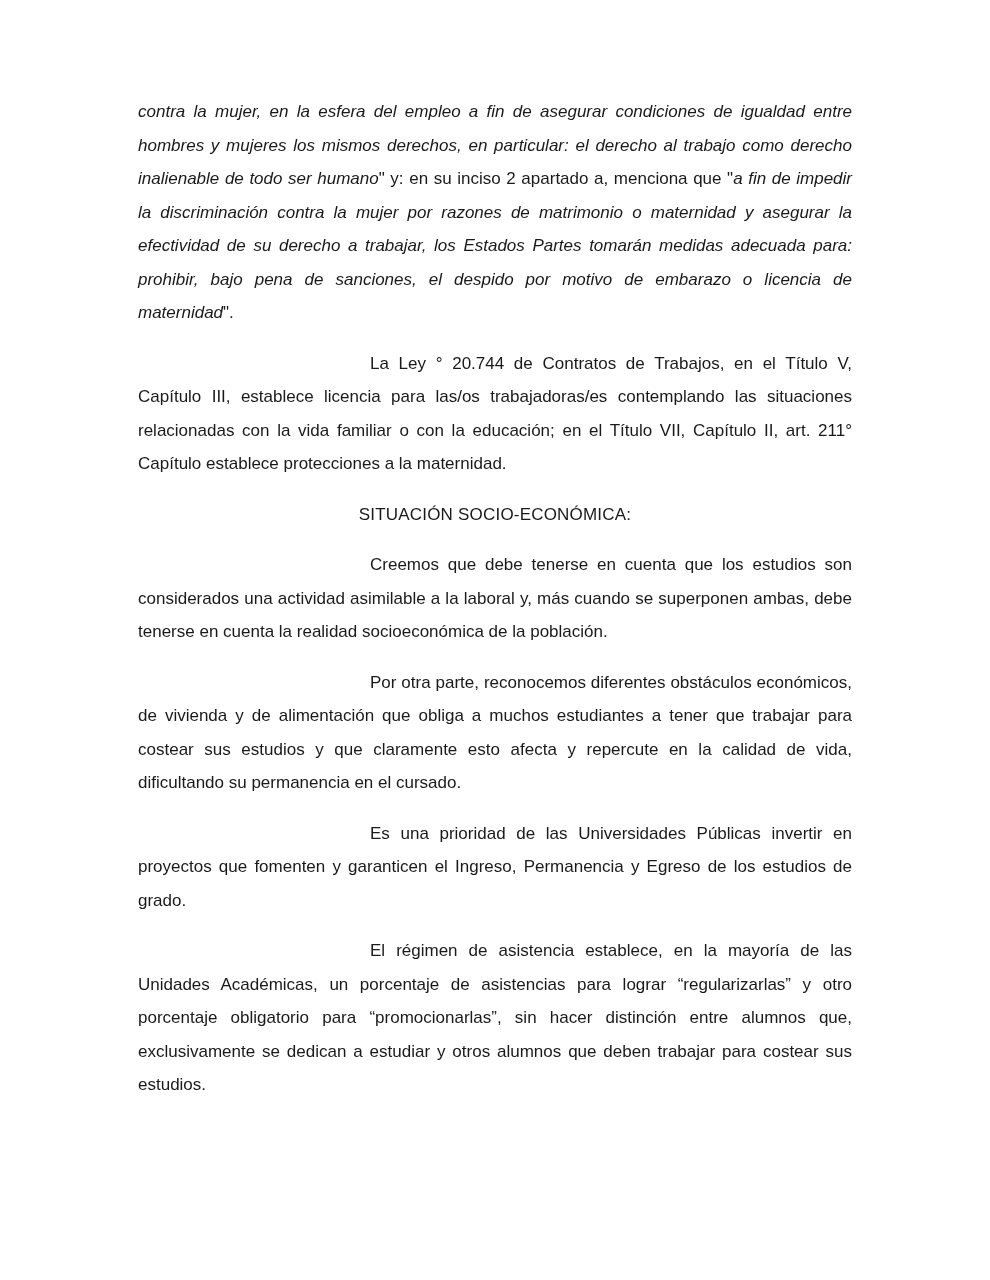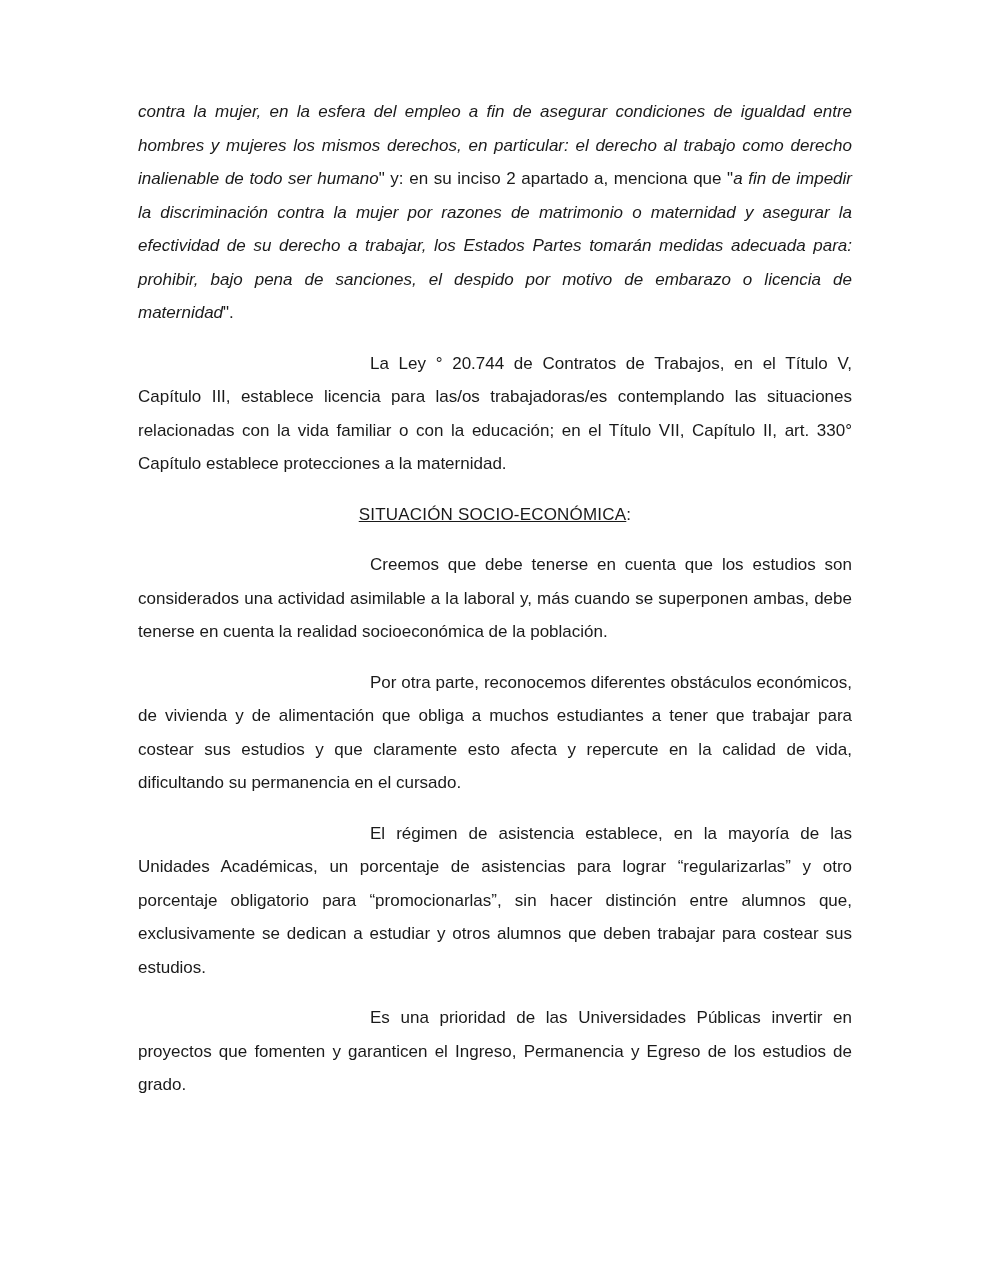--- a/index.html
+++ b/index.html
@@ -31,34 +31,34 @@
 
   h2.heading {
     margin: 0 0 17px 0;
     font-size: 17px;
     font-weight: normal;
     text-align: center;
     line-height: 33.5px;
     letter-spacing: 0.2px;
   }
 
-  .ul { text-decoration: underline; }
+  .ul { }
 </style>
 </head>
 <body>
 
 <div class="sheet">
 
   <p class="para"><span class="it">contra la mujer, en la esfera del empleo a fin de asegurar condiciones de igualdad entre hombres y mujeres los mismos derechos, en particular: el derecho al trabajo como derecho inalienable de todo ser humano</span><span>" y: en su inciso 2 apartado a, menciona que "</span><span class="it">a fin de impedir la discriminación contra la mujer por razones de matrimonio o maternidad y asegurar la efectividad de su derecho a trabajar, los Estados Partes tomarán medidas adecuada para: prohibir, bajo pena de sanciones, el despido por motivo de embarazo o licencia de maternidad</span><span>".</span></p>
 
-  <p class="para indent">La Ley ° 20.744 de Contratos de Trabajos, en el Título V, Capítulo III, establece licencia para las/os trabajadoras/es contemplando las situaciones relacionadas con la vida familiar o con la educación; en el Título VII, Capítulo II, art. 330° Capítulo establece protecciones a la maternidad.</p>
+  <p class="para indent">La Ley ° 20.744 de Contratos de Trabajos, en el Título V, Capítulo III, establece licencia para las/os trabajadoras/es contemplando las situaciones relacionadas con la vida familiar o con la educación; en el Título VII, Capítulo II, art. 211° Capítulo establece protecciones a la maternidad.</p>
 
   <h2 class="heading"><span class="ul">SITUACIÓN SOCIO-ECONÓMICA</span><span>:</span></h2>
 
   <p class="para indent">Creemos que debe tenerse en cuenta que los estudios son considerados una actividad asimilable a la laboral y, más cuando se superponen ambas, debe tenerse en cuenta la realidad socioeconómica de la población.</p>
 
   <p class="para indent">Por otra parte, reconocemos diferentes obstáculos económicos, de vivienda y de alimentación que obliga a muchos estudiantes a tener que trabajar para costear sus estudios y que claramente esto afecta y repercute en la calidad de vida, dificultando su permanencia en el cursado.</p>
 
+  <p class="para indent">Es una prioridad de las Universidades Públicas invertir en proyectos que fomenten y garanticen el Ingreso, Permanencia y Egreso de los estudios de grado.</p>
+
   <p class="para indent">El régimen de asistencia establece, en la mayoría de las Unidades Académicas, un porcentaje de asistencias para lograr “regularizarlas” y otro porcentaje obligatorio para “promocionarlas”, sin hacer distinción entre alumnos que, exclusivamente se dedican a estudiar y otros alumnos que deben trabajar para costear sus estudios.</p>
-
-  <p class="para indent">Es una prioridad de las Universidades Públicas invertir en proyectos que fomenten y garanticen el Ingreso, Permanencia y Egreso de los estudios de grado.</p>
 
 </div>
 
 </body></html>

